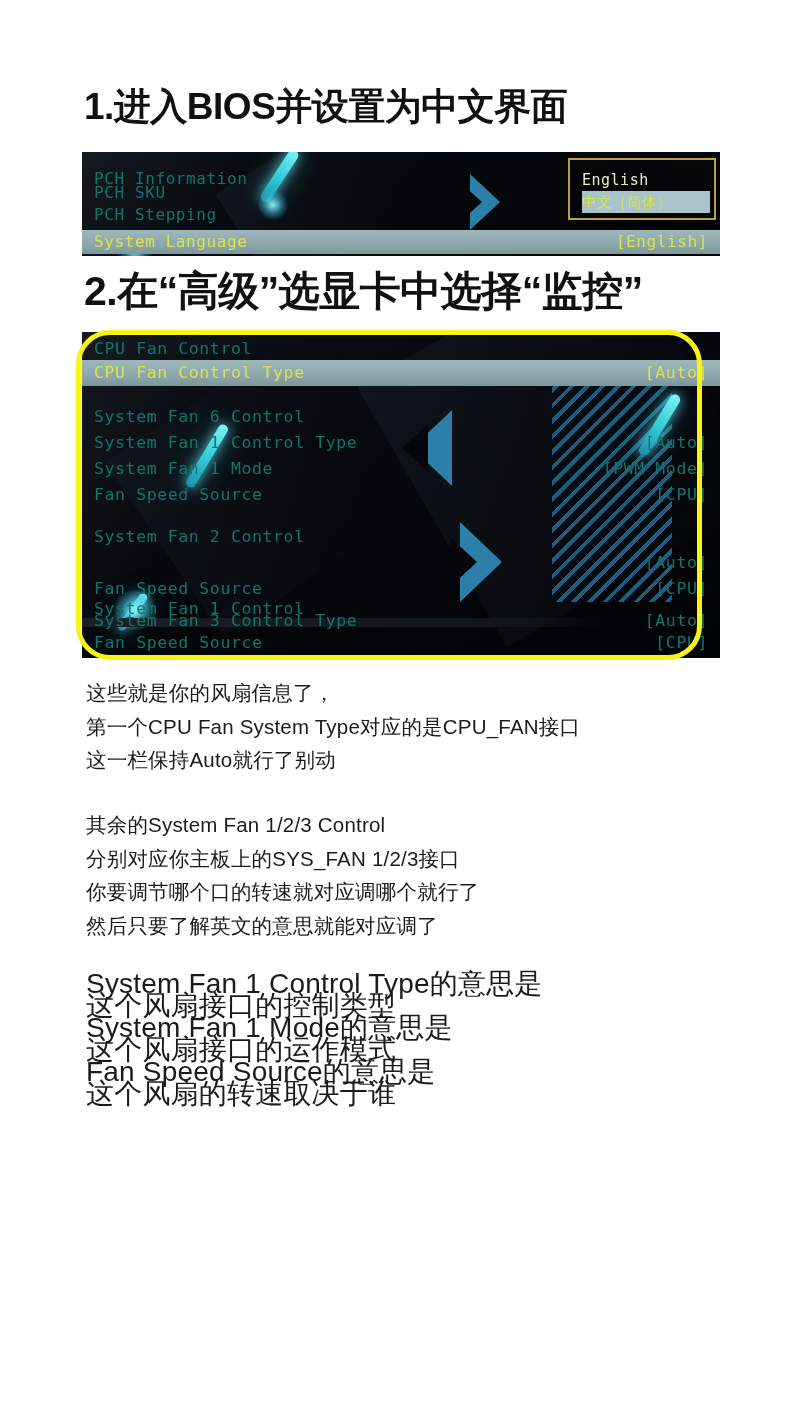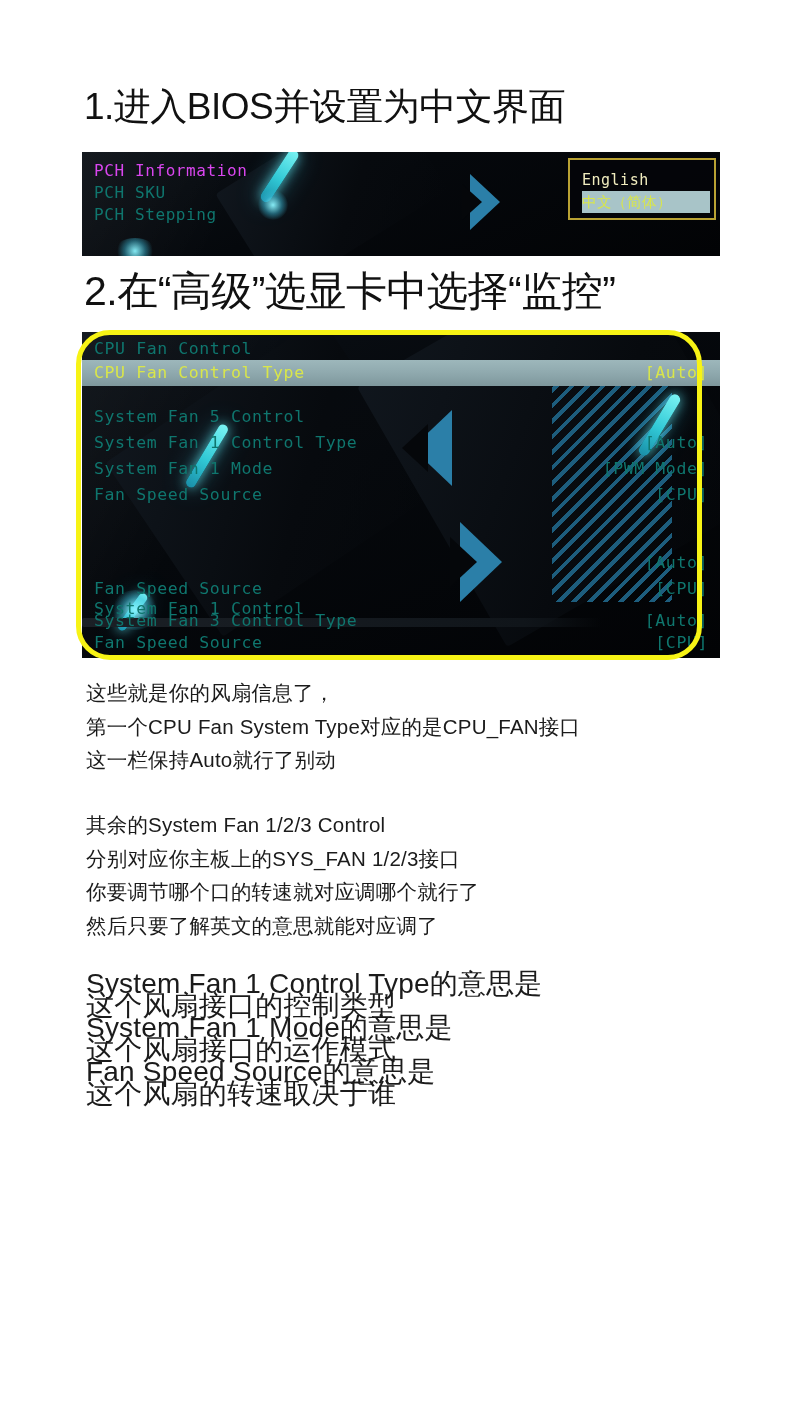--- a/index.html
+++ b/index.html
@@ -19,21 +19,21 @@
     position: absolute;
     inset: 0;
     background: #ffffff;
   }
 
   
   .heading {
     position: absolute;
     left: 84px;
     font-size: 37px;
-    font-weight: normal;
+    font-weight: bold;
     color: #111111;
     letter-spacing: -0.5px;
     white-space: nowrap;
     line-height: 1;
   }
   #heading-1 { top: 88px; }
   #heading-2 { top: 271px; font-size: 41px; }
 
   
   .bios-panel {
@@ -113,21 +113,21 @@
   }
   .row .lbl {
     position: absolute;
     left: 12px;
   }
   .row .val {
     position: absolute;
     right: 12px;
   }
   .row.white .lbl, .row.white .val { color: #0f766e; }
-  .row.yellow .lbl, .row.yellow .val { color: #d946ef; }
+  .row.yellow .lbl, .row.yellow .val { color: #0f766e; margin-top: 8px; }
   .row.highlight {
     background: linear-gradient(180deg, #9db7bb 0%, #8fa9ae 50%, #7e979c 100%);
   }
   .row.highlight .lbl, .row.highlight .val { color: #d9e64a; }
 
   
   #bios-panel-1 { top: 152px; height: 104px; }
   #bios-panel-1 .row { font-size: 16px; }
 
   .lang-box {
@@ -219,20 +219,24 @@
     </div>
     <div class="row white" style="top:28px;">
       <span class="lbl">PCH SKU</span>
       <span class="val"></span>
     </div>
     <div class="row white" style="top:50px;">
       <span class="lbl">PCH Stepping</span>
       <span class="val"></span>
     </div>
 
+    <div class="row highlight" style="top:78px; height:24px; line-height:24px;">
+      <span class="lbl">System Language</span>
+      <span class="val">[English]</span>
+    </div>
 
     <div class="lang-box">
       <div class="lang-opt o1">English</div>
       <div class="lang-opt o2">中文（简体）</div>
     </div>
   </div>
 
   <div class="heading" id="heading-2">2.在“高级”选显卡中选择“监控”</div>
 
   <div class="bios-panel" id="bios-panel-2">
@@ -264,36 +268,40 @@
     <div class="row white" style="top:4px;">
       <span class="lbl">CPU Fan Control</span>
       <span class="val"></span>
     </div>
     <div class="row highlight" style="top:28px;text-decoration:underline;">
       <span class="lbl">CPU Fan Control Type</span>
       <span class="val">[Auto]</span>
     </div>
 
     <div class="row white" style="top:72px;">
-      <span class="lbl">System Fan 5 Control</span>
+      <span class="lbl">System Fan 6 Control</span>
       <span class="val"></span>
     </div>
     <div class="row white" style="top:98px;">
       <span class="lbl">System Fan 1 Control Type</span>
       <span class="val">[Auto]</span>
     </div>
     <div class="row white" style="top:124px;">
       <span class="lbl">System Fan 1 Mode</span>
       <span class="val">[PWM Mode]</span>
     </div>
     <div class="row white" style="top:150px;">
       <span class="lbl">Fan Speed Source</span>
       <span class="val">[CPU]</span>
     </div>
 
+    <div class="row white" style="top:192px;">
+      <span class="lbl">System Fan 2 Control</span>
+      <span class="val"></span>
+    </div>
     <div class="row white" style="top:218px;">
       <span class="val">[Auto]</span>
     </div>
     <div class="row white" style="top:244px;">
       <span class="lbl">Fan Speed Source</span>
       <span class="val">[CPU]</span>
     </div>
 
     <div class="row white" style="top:264px;">
       <span class="lbl">System Fan 1 Control</span>

